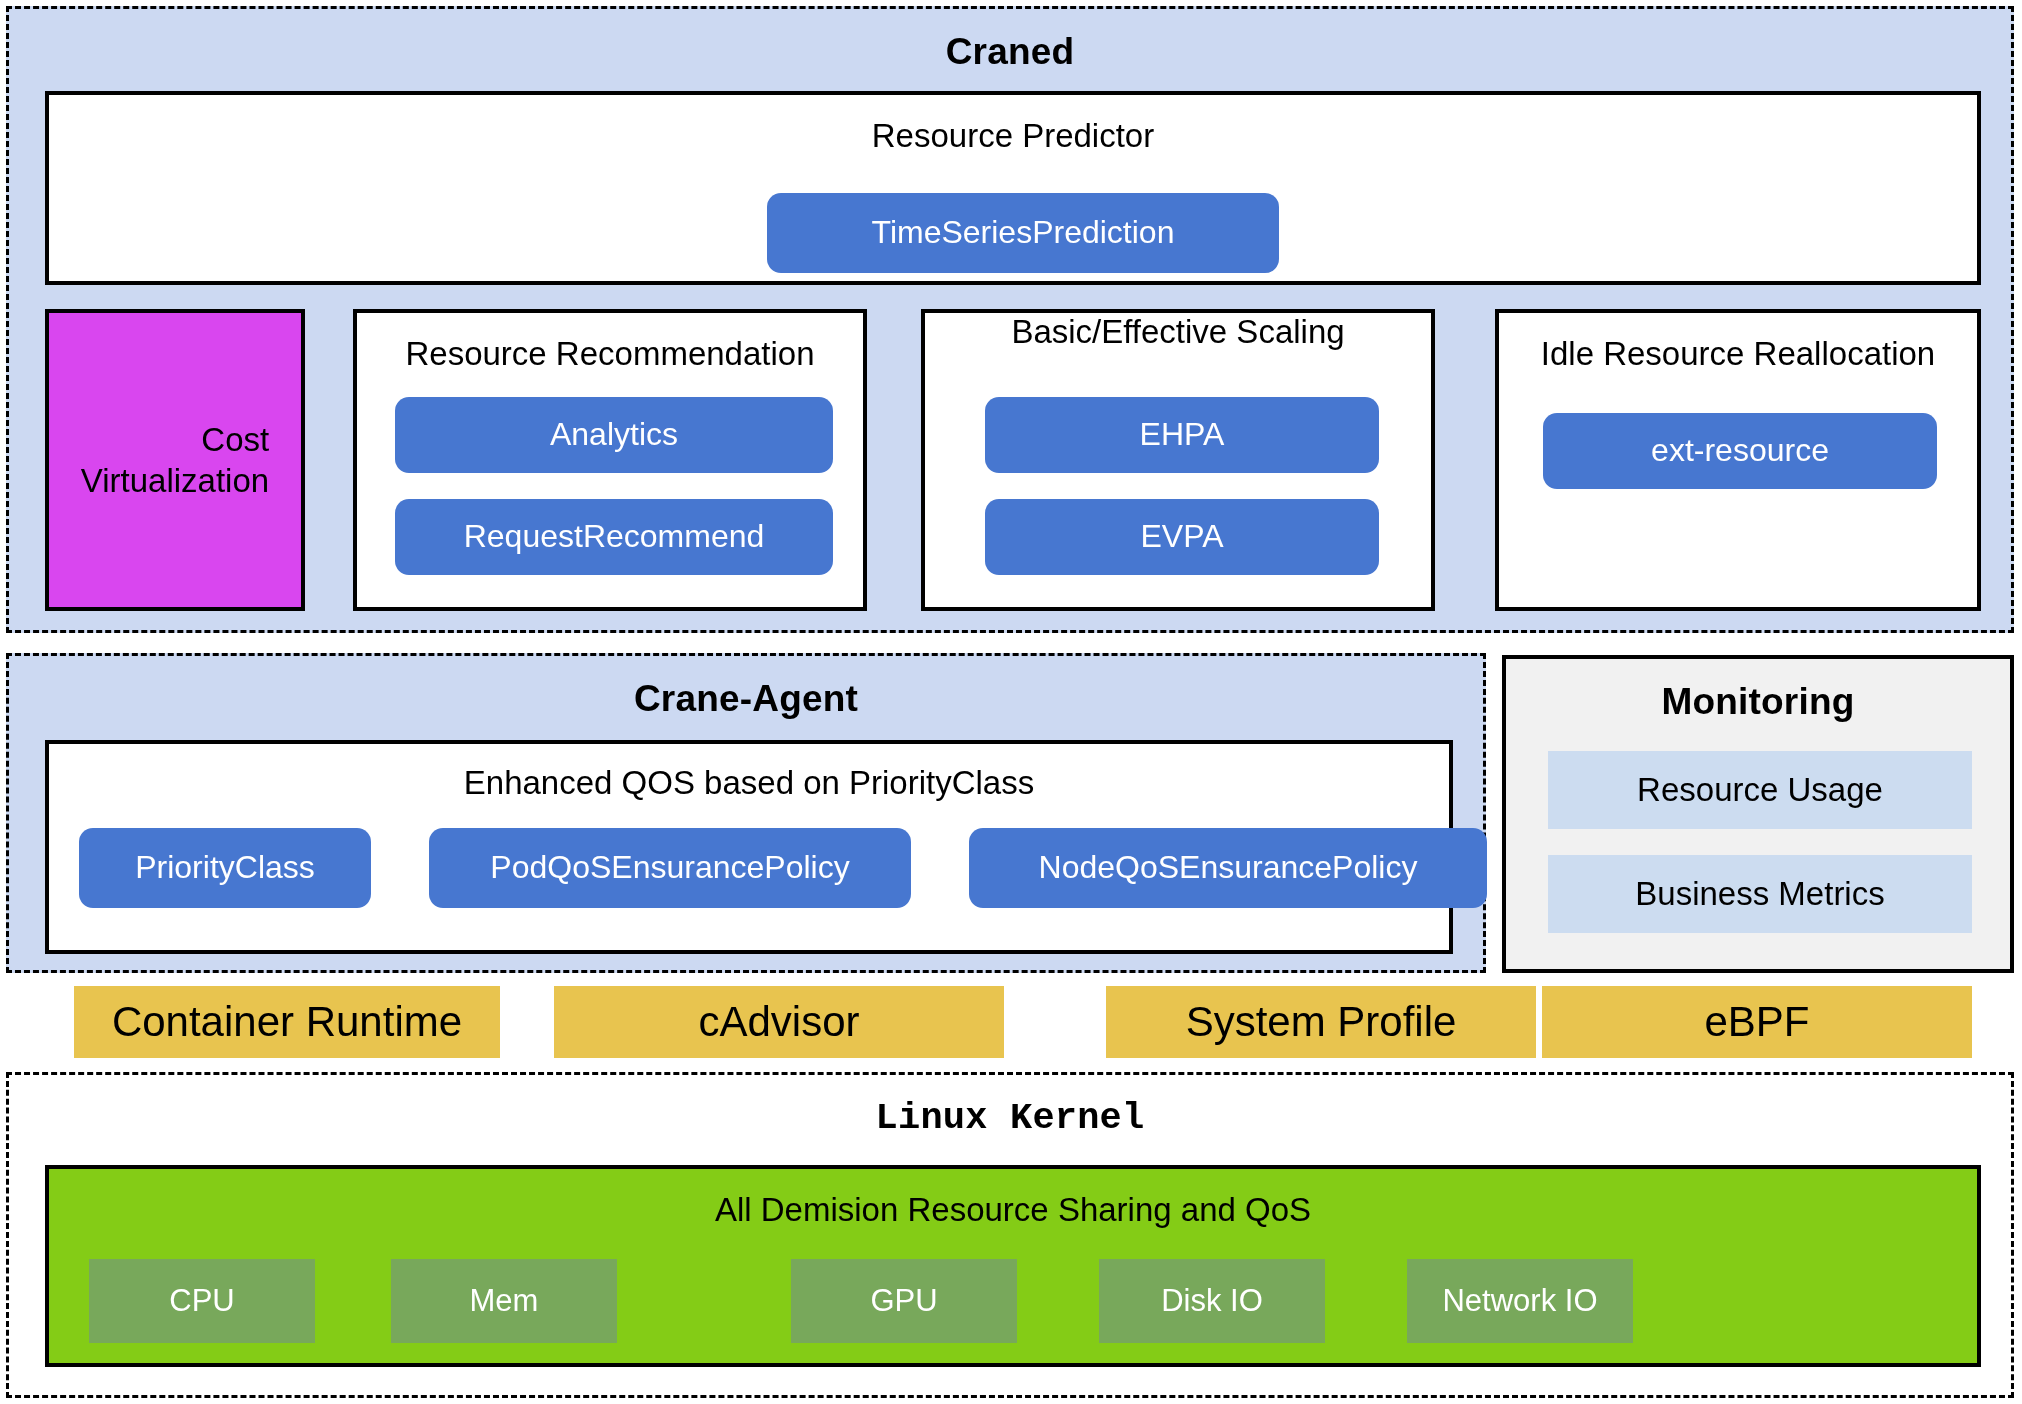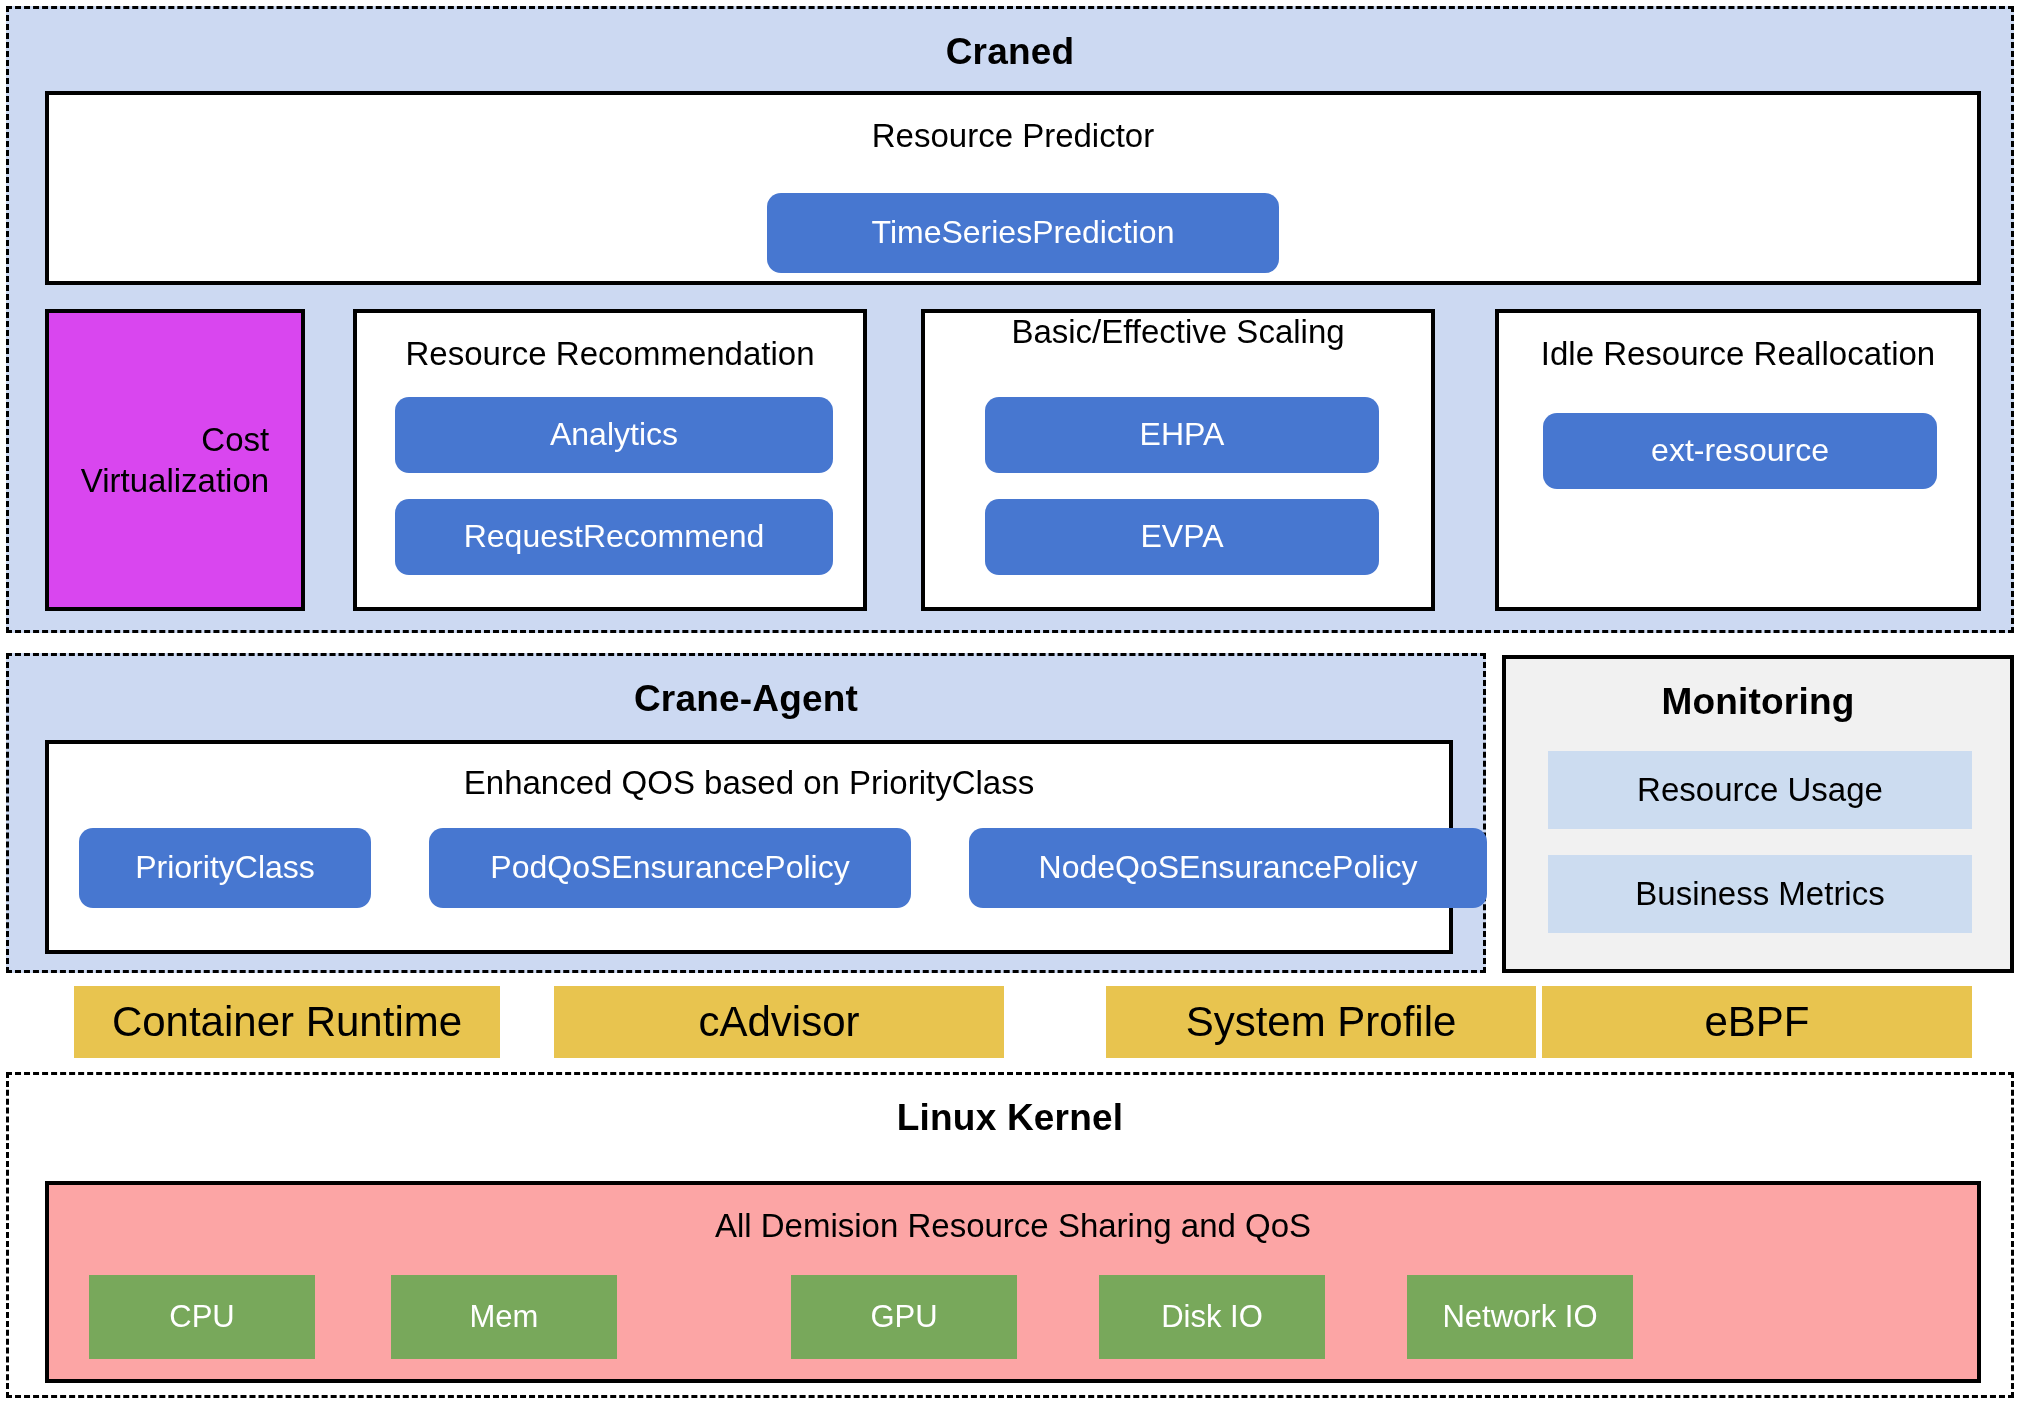--- a/index.html
+++ b/index.html
@@ -88,23 +88,22 @@
   .yellow-box {
     background: #e8c44f;
     display: flex;
     align-items: center;
     justify-content: center;
     font-size: 42px;
     color: #000000;
   }
 
   .kernel-inner {
-    background: #fca5a5;
+    background: #84cc16;
     border: 4px solid #000000;
-    margin-top: 16px;
   }
 
   .kernel-label {
     width: 100%;
     text-align: center;
     font-size: 33px;
     color: #000000;
   }
 
   .green-box {
@@ -173,21 +172,21 @@
     <div class="abs lightblue-row" style="left:42px; top:196px; width:424px; height:78px;">Business Metrics</div>
   </div>
 
   <div class="abs yellow-box" style="left:74px; top:986px; width:426px; height:72px;">Container Runtime</div>
   <div class="abs yellow-box" style="left:554px; top:986px; width:450px; height:72px;">cAdvisor</div>
   <div class="abs yellow-box" style="left:1106px; top:986px; width:430px; height:72px;">System Profile</div>
   <div class="abs yellow-box" style="left:1542px; top:986px; width:430px; height:72px;">eBPF</div>
 
   <div class="abs dashed-zone white-bg" style="left:6px; top:1072px; width:2008px; height:326px;">
 
-    <div class="zone-title" style="margin-top:22px;">Linux Kernel</div>
+    <div class="zone-title" style="margin-top:22px;font-family:Liberation Mono, monospace;">Linux Kernel</div>
 
     <div class="abs kernel-inner" style="left:36px; top:90px; width:1936px; height:202px;">
       <div class="kernel-label" style="margin-top:22px;">All Demision Resource Sharing and QoS</div>
 
       <div class="abs green-box" style="left:40px; top:90px; width:226px; height:84px;">CPU</div>
       <div class="abs green-box" style="left:342px; top:90px; width:226px; height:84px;">Mem</div>
       <div class="abs green-box" style="left:742px; top:90px; width:226px; height:84px;">GPU</div>
       <div class="abs green-box" style="left:1050px; top:90px; width:226px; height:84px;">Disk IO</div>
       <div class="abs green-box" style="left:1358px; top:90px; width:226px; height:84px;">Network IO</div>
     </div>

